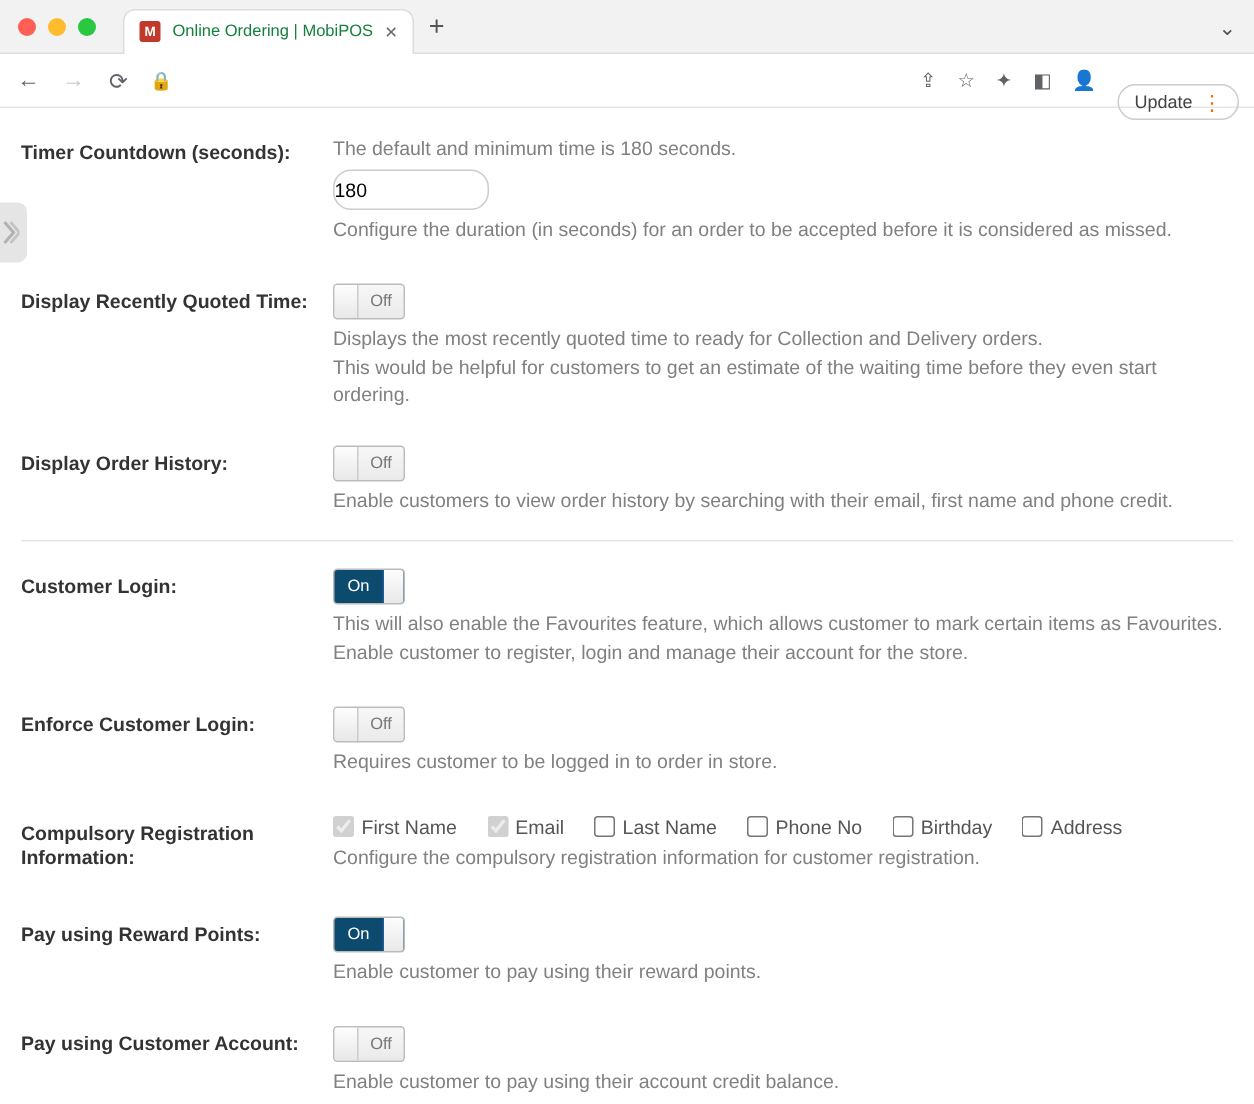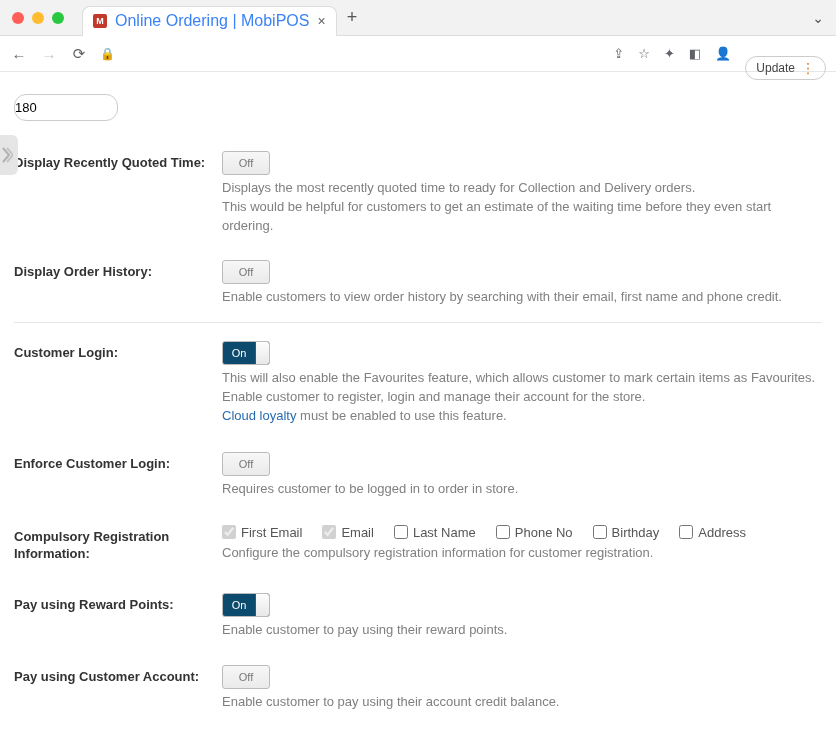--- a/index.html
+++ b/index.html
@@ -24,21 +24,21 @@
   .dot-red { background: #ff5f57; }
   .dot-yellow { background: #febc2e; }
   .dot-green { background: #28c840; }
   .tab {
     display: flex; align-items: center;
     background: #fff; border: 1px solid #ddd; border-bottom: none;
     height: 30px; padding: 0 10px; border-radius: 8px 8px 0 0;
     gap: 8px; min-width: 190px; margin-top: 6px;
   }
   .favicon { width: 14px; height: 14px; background: #c0392b; color:#fff; display:flex; align-items:center; justify-content:center; font-size:9px; font-weight:bold; border-radius:2px;}
-  .tab-title { font-size: 16px; color: #3b82f6; flex:1; white-space:nowrap; overflow:hidden; text-overflow:ellipsis;}
+  .tab-title { font-size: 11px; color: #15803d; flex:1; white-space:nowrap; overflow:hidden; text-overflow:ellipsis;}
   .tab-close { font-size: 14px; color:#666; }
   .newtab { margin-left: 10px; font-size: 18px; color:#555; }
   .window-right { margin-left:auto; display:flex; align-items:center;}
   .chevron-down { font-size: 14px; color:#555; }
 
   .addr-bar {
     height: 36px; background: #fff; border-bottom: 1px solid #e6e6e6;
     display:flex; align-items:center; padding: 0 10px; gap: 12px;
   }
   .nav-icn { width:18px; text-align:center; color:#5f6368; font-size:15px; }
@@ -73,21 +73,21 @@
   .toggle .lbl {
     flex:1; display:flex; align-items:center; justify-content:center;
     font-size:11px;
   }
   .toggle.off { background: linear-gradient(#f7f7f7,#eaeaea); }
   .toggle.off .handle { width:16px; background:linear-gradient(#fdfdfd,#e8e8e8); border-right:1px solid #ccc;}
   .toggle.off .lbl { color:#777; }
   .toggle.on { background:#0c4a6e; color:#fff; }
   .toggle.on .lbl { color:#fff; font-weight:500;}
   .toggle.on .handle { width:14px; background:linear-gradient(#fdfdfd,#e8e8e8); border-left:1px solid #215a94;}
-  .tflex-off { display:flex;flex-direction:column; }
+  .tflex-off { display:flex; }
   .tflex-on { display:flex; }
   a.link { color:#2a6cb0; text-decoration:none; }
   .cbrow { display:flex; gap:20px; align-items:center; flex-wrap:wrap; margin-bottom:4px;}
   .cb { display:flex; align-items:center; gap:5px; font-size:13px; color:#555;}
   .cb input { width:14px; height:14px; }
   .cb input:disabled { accent-color:#bbb; }
   .side-tab {
     position:absolute; left:-4px; top:135px; width:22px; height:40px;
     background:#e5e5e5; border-radius:0 6px 6px 0; display:flex; align-items:center; justify-content:center;
   }
@@ -137,24 +137,27 @@
 <div class="side-tab">
   <svg width="12" height="18" viewBox="0 0 12 18">
       <path d="M2 2 L8 9 L2 16" stroke="#888" stroke-width="2" fill="none"></path>
       <path d="M6 2 L12 9 L6 16" stroke="#aaa" stroke-width="2" fill="none"></path>
     </svg>
 </div>
 
 <div class="content">
 
   <div class="row">
-    <div class="field-col">
+    <div class="label-col">Timer Countdown (seconds):</div>
+    <div class="field-col">
+      <div class="hint">The default and minimum time is 180 seconds.</div>
       <div class="control-line gap-above">
         <input class="num-input" type="text" value="180" style="">
       </div>
+      <div class="hint">Configure the duration (in seconds) for an order to be accepted before it is considered as missed.</div>
     </div>
   </div>
 
   <div class="row" style="margin-top:14px;">
     <div class="label-col">Display Recently Quoted Time:</div>
     <div class="field-col">
       <div class="control-line">
         <div class="toggle off tflex-off">
           <div class="handle"></div>
           <div class="lbl">Off</div>
@@ -182,23 +185,20 @@
     <div class="label-col">Customer Login:</div>
     <div class="field-col">
       <div class="control-line">
         <div class="toggle on tflex-on">
           <div class="lbl">On</div>
           <div class="handle"></div>
         </div>
       </div>
       <div class="hint">This will also enable the Favourites feature, which allows customer to mark certain items as Favourites.</div>
       <div class="hint">Enable customer to register, login and manage their account for the store.</div>
-      <div class="hint">
-        <a class="link">Cloud loyalty</a><span> must be enabled to use this feature.</span>
-      </div>
     </div>
   </div>
 
   <div class="row" style="margin-top:14px;">
     <div class="label-col">Enforce Customer Login:</div>
     <div class="field-col">
       <div class="control-line">
         <div class="toggle off tflex-off">
           <div class="handle"></div>
           <div class="lbl">Off</div>
@@ -207,21 +207,21 @@
       <div class="hint">Requires customer to be logged in to order in store.</div>
     </div>
   </div>
 
   <div class="row" style="margin-top:14px;">
     <div class="label-col">Compulsory Registration Information:</div>
     <div class="field-col">
       <div class="cbrow">
         <label class="cb">
           <input type="checkbox" checked="" disabled="" style="">
-          <span>First Email</span>
+          <span>First Name</span>
         </label>
         <label class="cb">
           <input type="checkbox" checked="" disabled="" style="">
           <span>Email</span>
         </label>
         <label class="cb">
           <input type="checkbox" style="">
           <span>Last Name</span>
         </label>
         <label class="cb">

